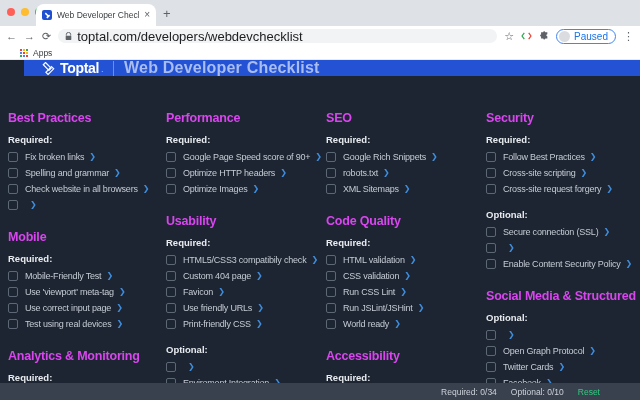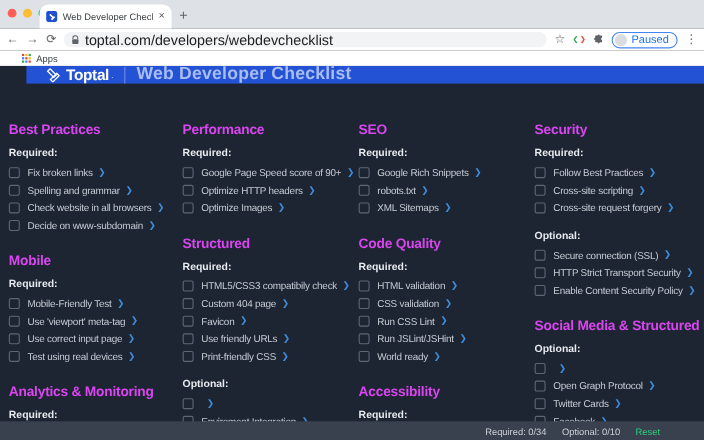--- a/index.html
+++ b/index.html
@@ -173,21 +173,20 @@
             <span class="item-txt">Spelling and grammar</span>
             <span class="chev">❯</span>
           </div>
           <div class="item">
             <span class="cb"></span>
             <span class="item-txt">Check website in all browsers</span>
             <span class="chev">❯</span>
           </div>
           <div class="item">
             <span class="cb"></span>
-            <span class="item-txt">Decide on www-subdomain</span>
             <span class="chev">❯</span>
           </div>
         </div>
       </div>
       <div class="section">
         <div class="sec-title">Mobile</div>
         <div class="group">
           <div class="grp-label">Required:</div>
           <div class="item">
             <span class="cb"></span>
@@ -239,21 +238,21 @@
             <span class="chev">❯</span>
           </div>
           <div class="item">
             <span class="cb"></span>
             <span class="item-txt">Optimize Images</span>
             <span class="chev">❯</span>
           </div>
         </div>
       </div>
       <div class="section">
-        <div class="sec-title">Structured</div>
+        <div class="sec-title">Usability</div>
         <div class="group">
           <div class="grp-label">Required:</div>
           <div class="item">
             <span class="cb"></span>
             <span class="item-txt">HTML5/CSS3 compatibily check</span>
             <span class="chev">❯</span>
           </div>
           <div class="item">
             <span class="cb"></span>
             <span class="item-txt">Custom 404 page</span>
@@ -377,21 +376,20 @@
         </div>
         <div class="group">
           <div class="grp-label">Optional:</div>
           <div class="item">
             <span class="cb"></span>
             <span class="item-txt">Secure connection (SSL)</span>
             <span class="chev">❯</span>
           </div>
           <div class="item">
             <span class="cb"></span>
-            <span class="item-txt">HTTP Strict Transport Security</span>
             <span class="chev">❯</span>
           </div>
           <div class="item">
             <span class="cb"></span>
             <span class="item-txt">Enable Content Security Policy</span>
             <span class="chev">❯</span>
           </div>
         </div>
       </div>
       <div class="section">

